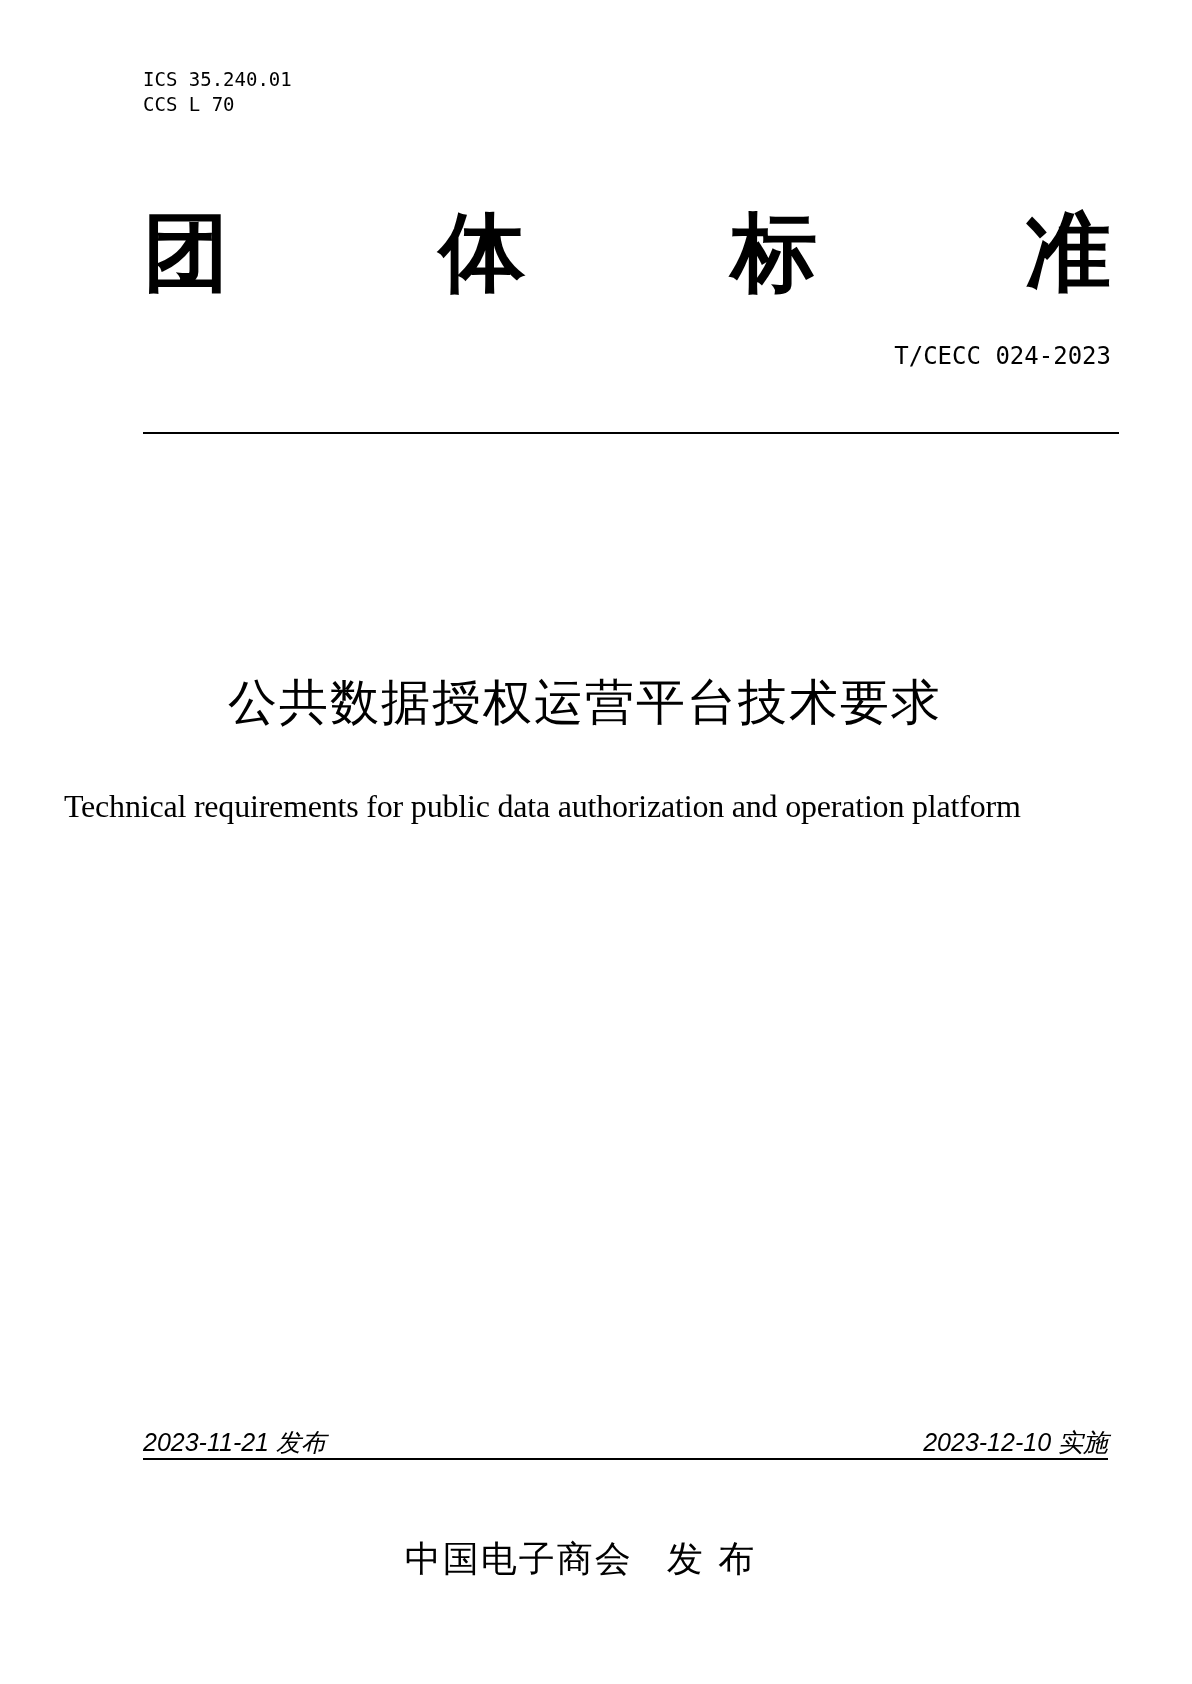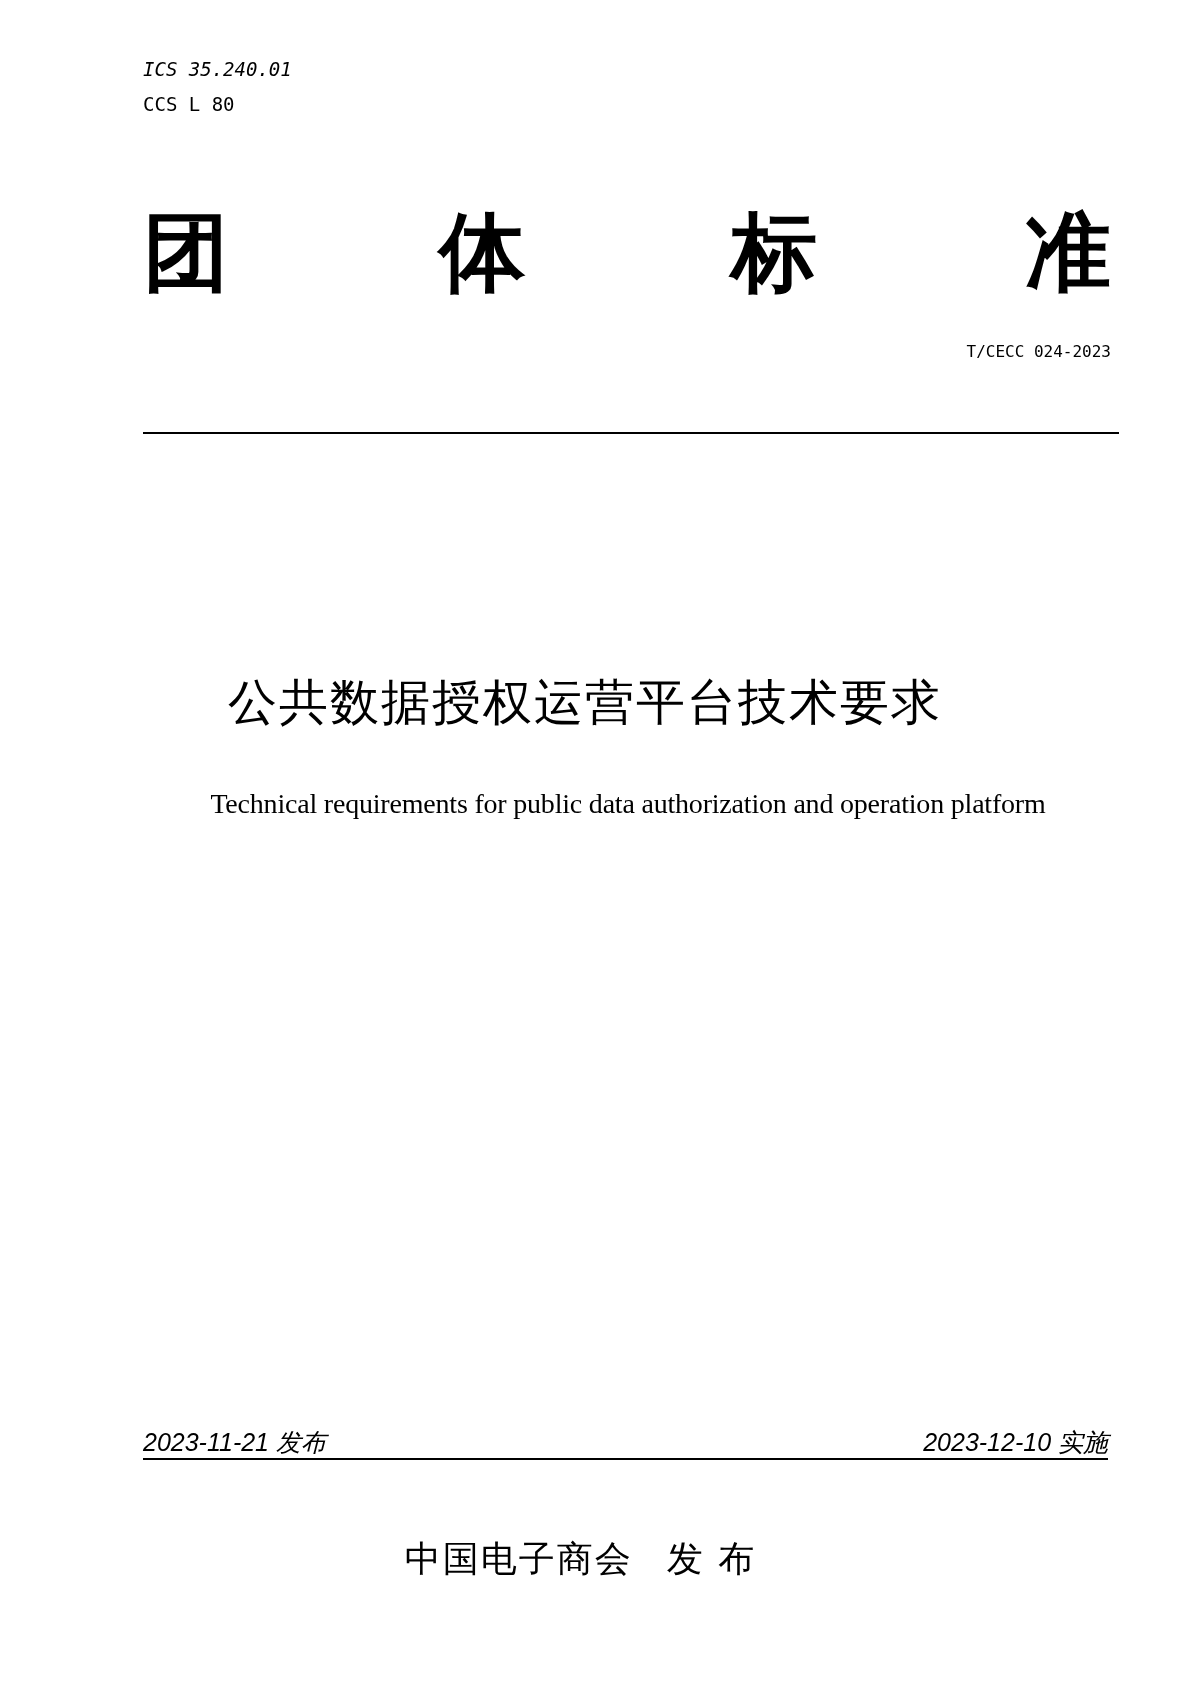--- a/index.html
+++ b/index.html
@@ -1,38 +1,38 @@
 <!DOCTYPE html>
 <html><head>
   <meta charset="utf-8">
   <style>
     html, body { margin: 0; padding: 0; background: #ffffff; }
     body { width: 1192px; height: 1684px; position: relative; overflow: hidden; color: #000; font-family: "DejaVu Sans", sans-serif; }
     .abs { position: absolute; }
     .code { font-family: "DejaVu Sans Mono", "Liberation Mono", monospace; font-size: 19px; letter-spacing: 0px; }
-    #ics { left: 143px; top: 58px; font-style: italic; }
+    #ics { left: 143px; top: 68px; }
     #ccs { left: 143px; top: 93px; }
     .big-title { position: absolute; top: 205px; left: 143px; width: 968px; height: 95px; }
     .big-title span { position: absolute; top: 0; font-size: 86px; line-height: 95px; font-weight: 700; font-family: "DejaVu Sans", sans-serif; }
-    #std-no { right: 81px; top: 342px; font-size: 16px; font-family: "DejaVu Sans Mono", "Liberation Mono", monospace; }
+    #std-no { right: 81px; top: 342px; font-size: 24px; font-family: "DejaVu Sans Mono", "Liberation Mono", monospace; }
     #rule-top { left: 143px; top: 432px; width: 976px; height: 0; border-top: 2px solid #000; }
     #title-cn { left: 0; width: 1192px; top: 670px; text-align: center; font-size: 49px; font-weight: 400; letter-spacing: 2px; padding-right: 22px; box-sizing: border-box; }
-    #title-en { left: 0; width: 1192px; top: 788px; text-align: center; font-family: "Liberation Serif", "DejaVu Serif", serif; font-size: 28px; letter-spacing: -0.2px; padding-left: 64px; box-sizing: border-box; }
+    #title-en { left: 0; width: 1192px; top: 788px; font-family: "Liberation Serif", "DejaVu Serif", serif; font-size: 32px; letter-spacing: -0.2px; padding-left: 64px; box-sizing: border-box; }
     .date-line { left: 143px; top: 1426px; width: 965px; height: 32px; border-bottom: 2px solid #000; font-style: italic; }
     .date-line .d { position: absolute; bottom: 0; font-size: 25px; line-height: 32px; font-family: "Liberation Sans", "DejaVu Sans", sans-serif; }
     #date-issue { left: 0; }
     #date-impl { right: 0; margin-top: 9px; }
     #publisher { left: 0; width: 1161px; top: 1535px; text-align: center; font-size: 36px; letter-spacing: 2px; }
     #publisher .gap { display: inline-block; width: 34px; }
   </style>
 </head>
 <body>
 
 <div class="abs code" id="ics">ICS 35.240.01</div>
-<div class="abs code" id="ccs">CCS L 80</div>
+<div class="abs code" id="ccs">CCS L 70</div>
 
 <div class="big-title">
   <span style="left:0px;">团</span>
   <span style="left:296px;">体</span>
   <span style="left:588px;">标</span>
   <span style="left:882px;">准</span>
 </div>
 
 <div class="abs" id="std-no">T/CECC 024-2023</div>
 

